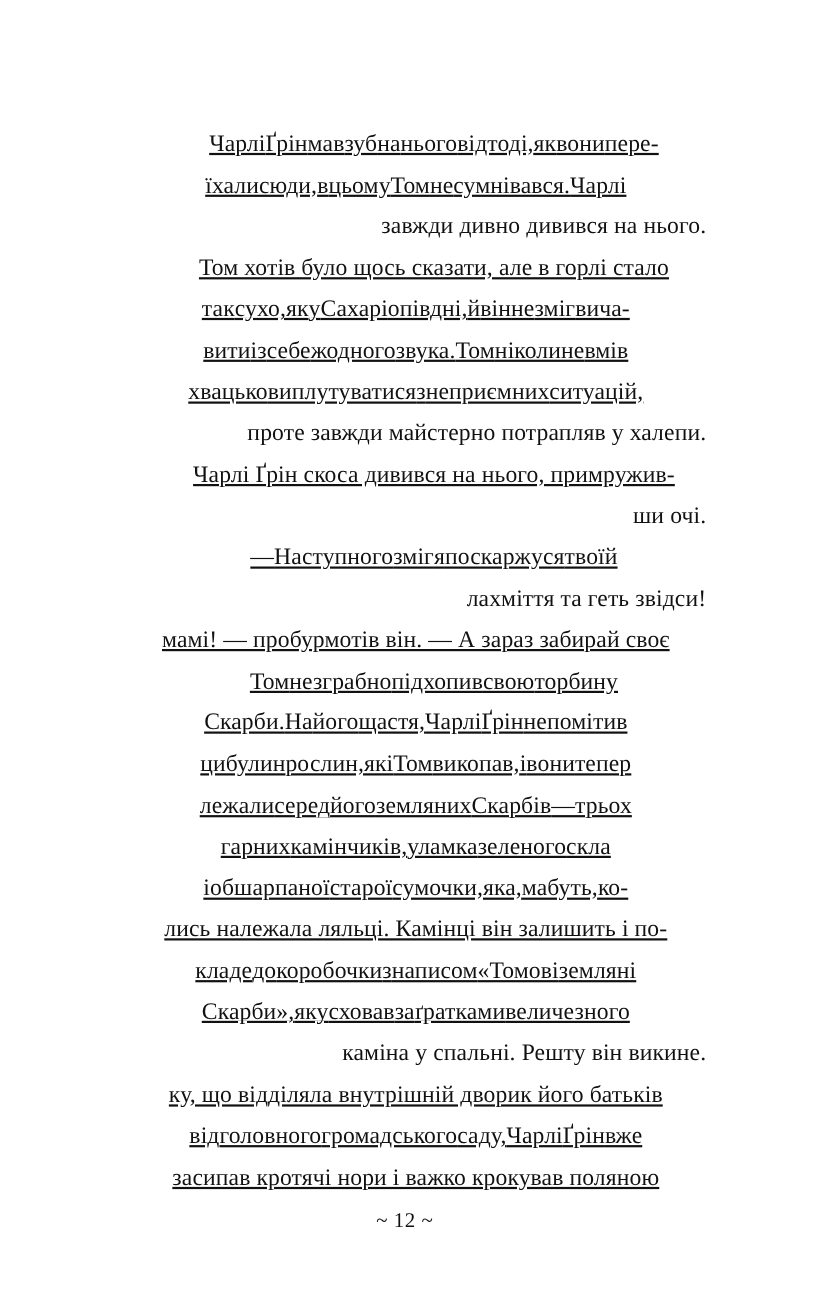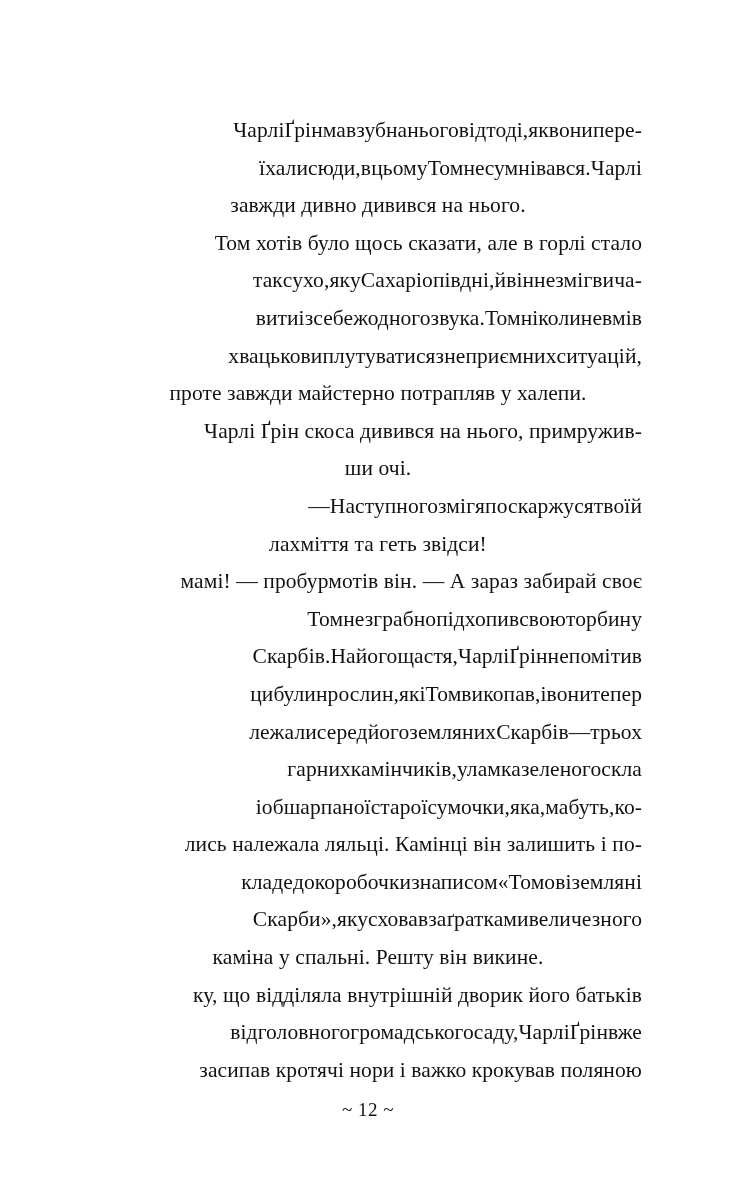--- a/index.html
+++ b/index.html
@@ -40,24 +40,25 @@
   
   .ln {
     display: flex;
     width: 100%;
     font-size: 21.5px;
     line-height: 37.6px;
     white-space: pre;
     letter-spacing: 0.1px;
   }
   .ln.just {
-    justify-content: flex-end;
+    justify-content: center;
+    text-decoration: underline;
   }
   .ln.last {
-    justify-content: center;
+    justify-content: flex-end;
   }
   .ln .w {
     display: inline-block;
   }
   
   .ln .indent {
     display: inline-block;
     width: 33px;
     flex: 0 0 33px;
   }
@@ -96,21 +97,21 @@
         <div class="ln just"><span class="indent"></span><span class="w">Чарлі Ґрін скоса дивився на нього, примружив-</span></div>
         <div class="ln last"><span class="w">ши очі.</span></div>
       </div>
       <div class="para">
         <div class="ln just"><span class="indent"></span><span class="w">—</span><span class="w">Наступного</span><span class="w">зміг</span><span class="w">я</span><span class="w">поскаржуся</span><span class="w">твоїй</span></div>
         <div class="ln last"><span class="w">лахміття та геть звідси!</span></div>
         <div class="ln just"><span class="w">мамі! — пробурмотів він. — А зараз забирай своє</span></div>
       </div>
       <div class="para">
         <div class="ln just"><span class="indent"></span><span class="w">Том</span><span class="w">незграбно</span><span class="w">підхопив</span><span class="w">свою</span><span class="w">торбину</span></div>
-        <div class="ln just"><span class="w">Скарбів.</span><span class="w">На</span><span class="w">його</span><span class="w">щастя,</span><span class="w">Чарлі</span><span class="w">Ґрін</span><span class="w">не</span><span class="w">помітив</span></div>
+        <div class="ln just"><span class="w">Скарби.</span><span class="w">На</span><span class="w">його</span><span class="w">щастя,</span><span class="w">Чарлі</span><span class="w">Ґрін</span><span class="w">не</span><span class="w">помітив</span></div>
         <div class="ln just"><span class="w">цибулин</span><span class="w">рослин,</span><span class="w">які</span><span class="w">Том</span><span class="w">викопав,</span><span class="w">і</span><span class="w">вони</span><span class="w">тепер</span></div>
         <div class="ln just"><span class="w">лежали</span><span class="w">серед</span><span class="w">його</span><span class="w">земляних</span><span class="w">Скарбів</span><span class="w">—</span><span class="w">трьох</span></div>
         <div class="ln just"><span class="w">гарних</span><span class="w">камінчиків,</span><span class="w">уламка</span><span class="w">зеленого</span><span class="w">скла</span></div>
         <div class="ln just"><span class="w">і</span><span class="w">обшарпаної</span><span class="w">старої</span><span class="w">сумочки,</span><span class="w">яка,</span><span class="w">мабуть,</span><span class="w">ко-</span></div>
         <div class="ln just"><span class="w">лись належала ляльці. Камінці він залишить і по-</span></div>
         <div class="ln just"><span class="w">кладе</span><span class="w">до</span><span class="w">коробочки</span><span class="w">з</span><span class="w">написом</span><span class="w">«Томові</span><span class="w">земляні</span></div>
         <div class="ln just"><span class="w">Скарби»,</span><span class="w">яку</span><span class="w">сховав</span><span class="w">за</span><span class="w">ґратками</span><span class="w">величезного</span></div>
         <div class="ln last"><span class="w">каміна у спальні. Решту він викине.</span></div>
       </div>
       <div class="para">

